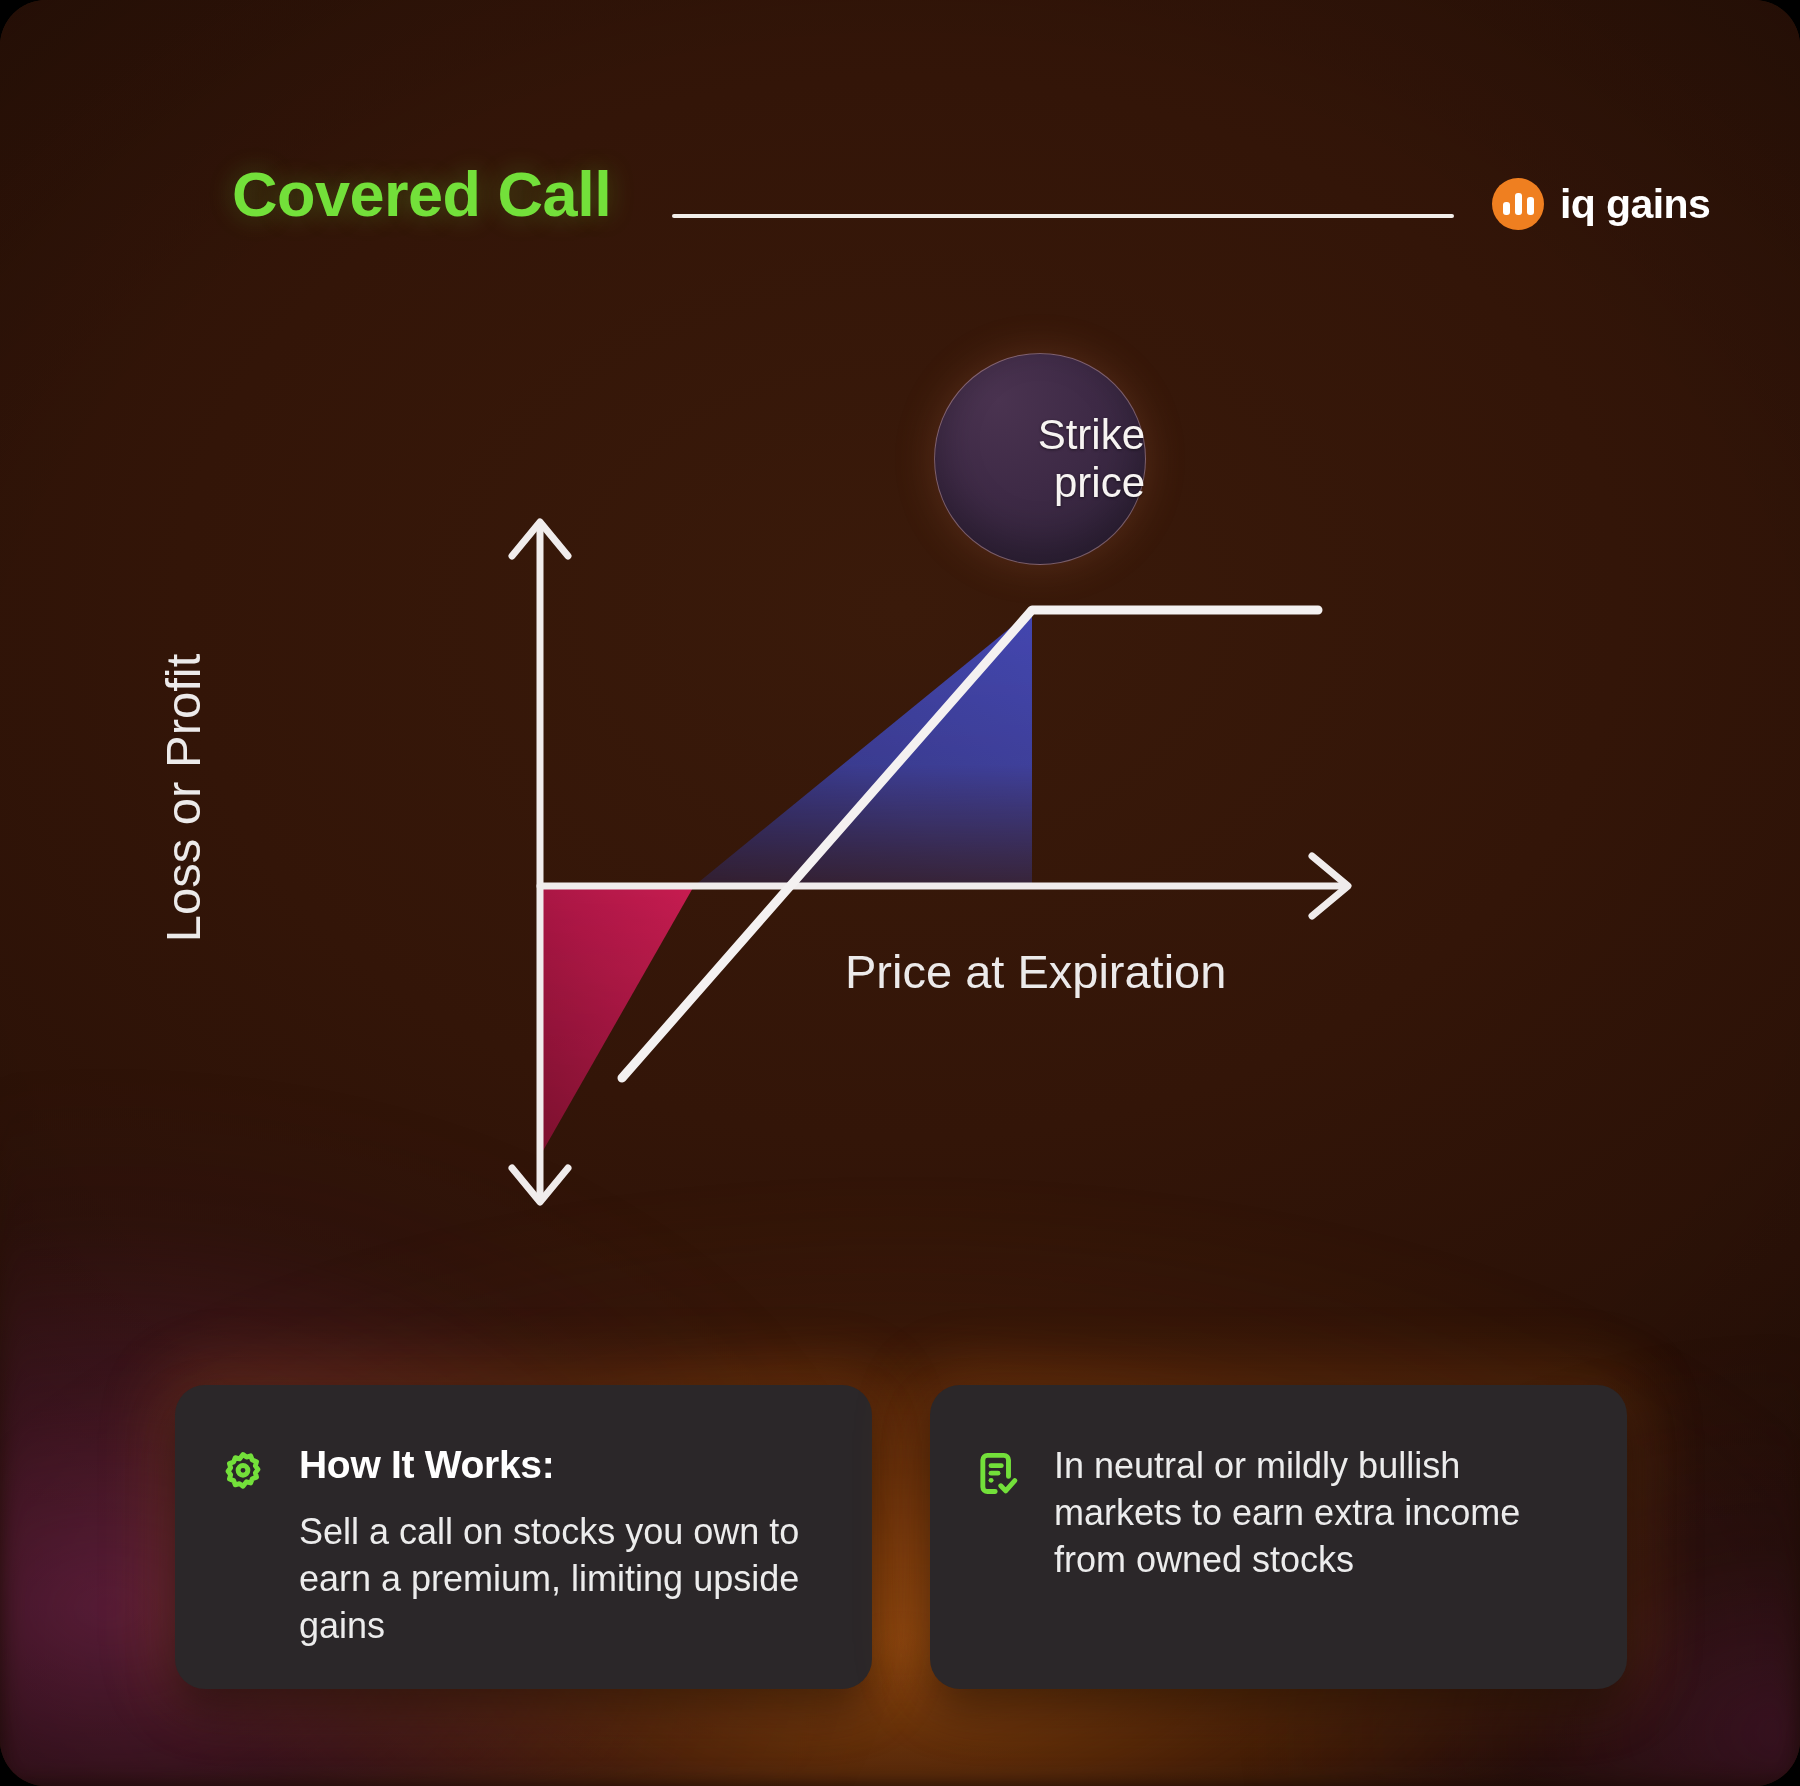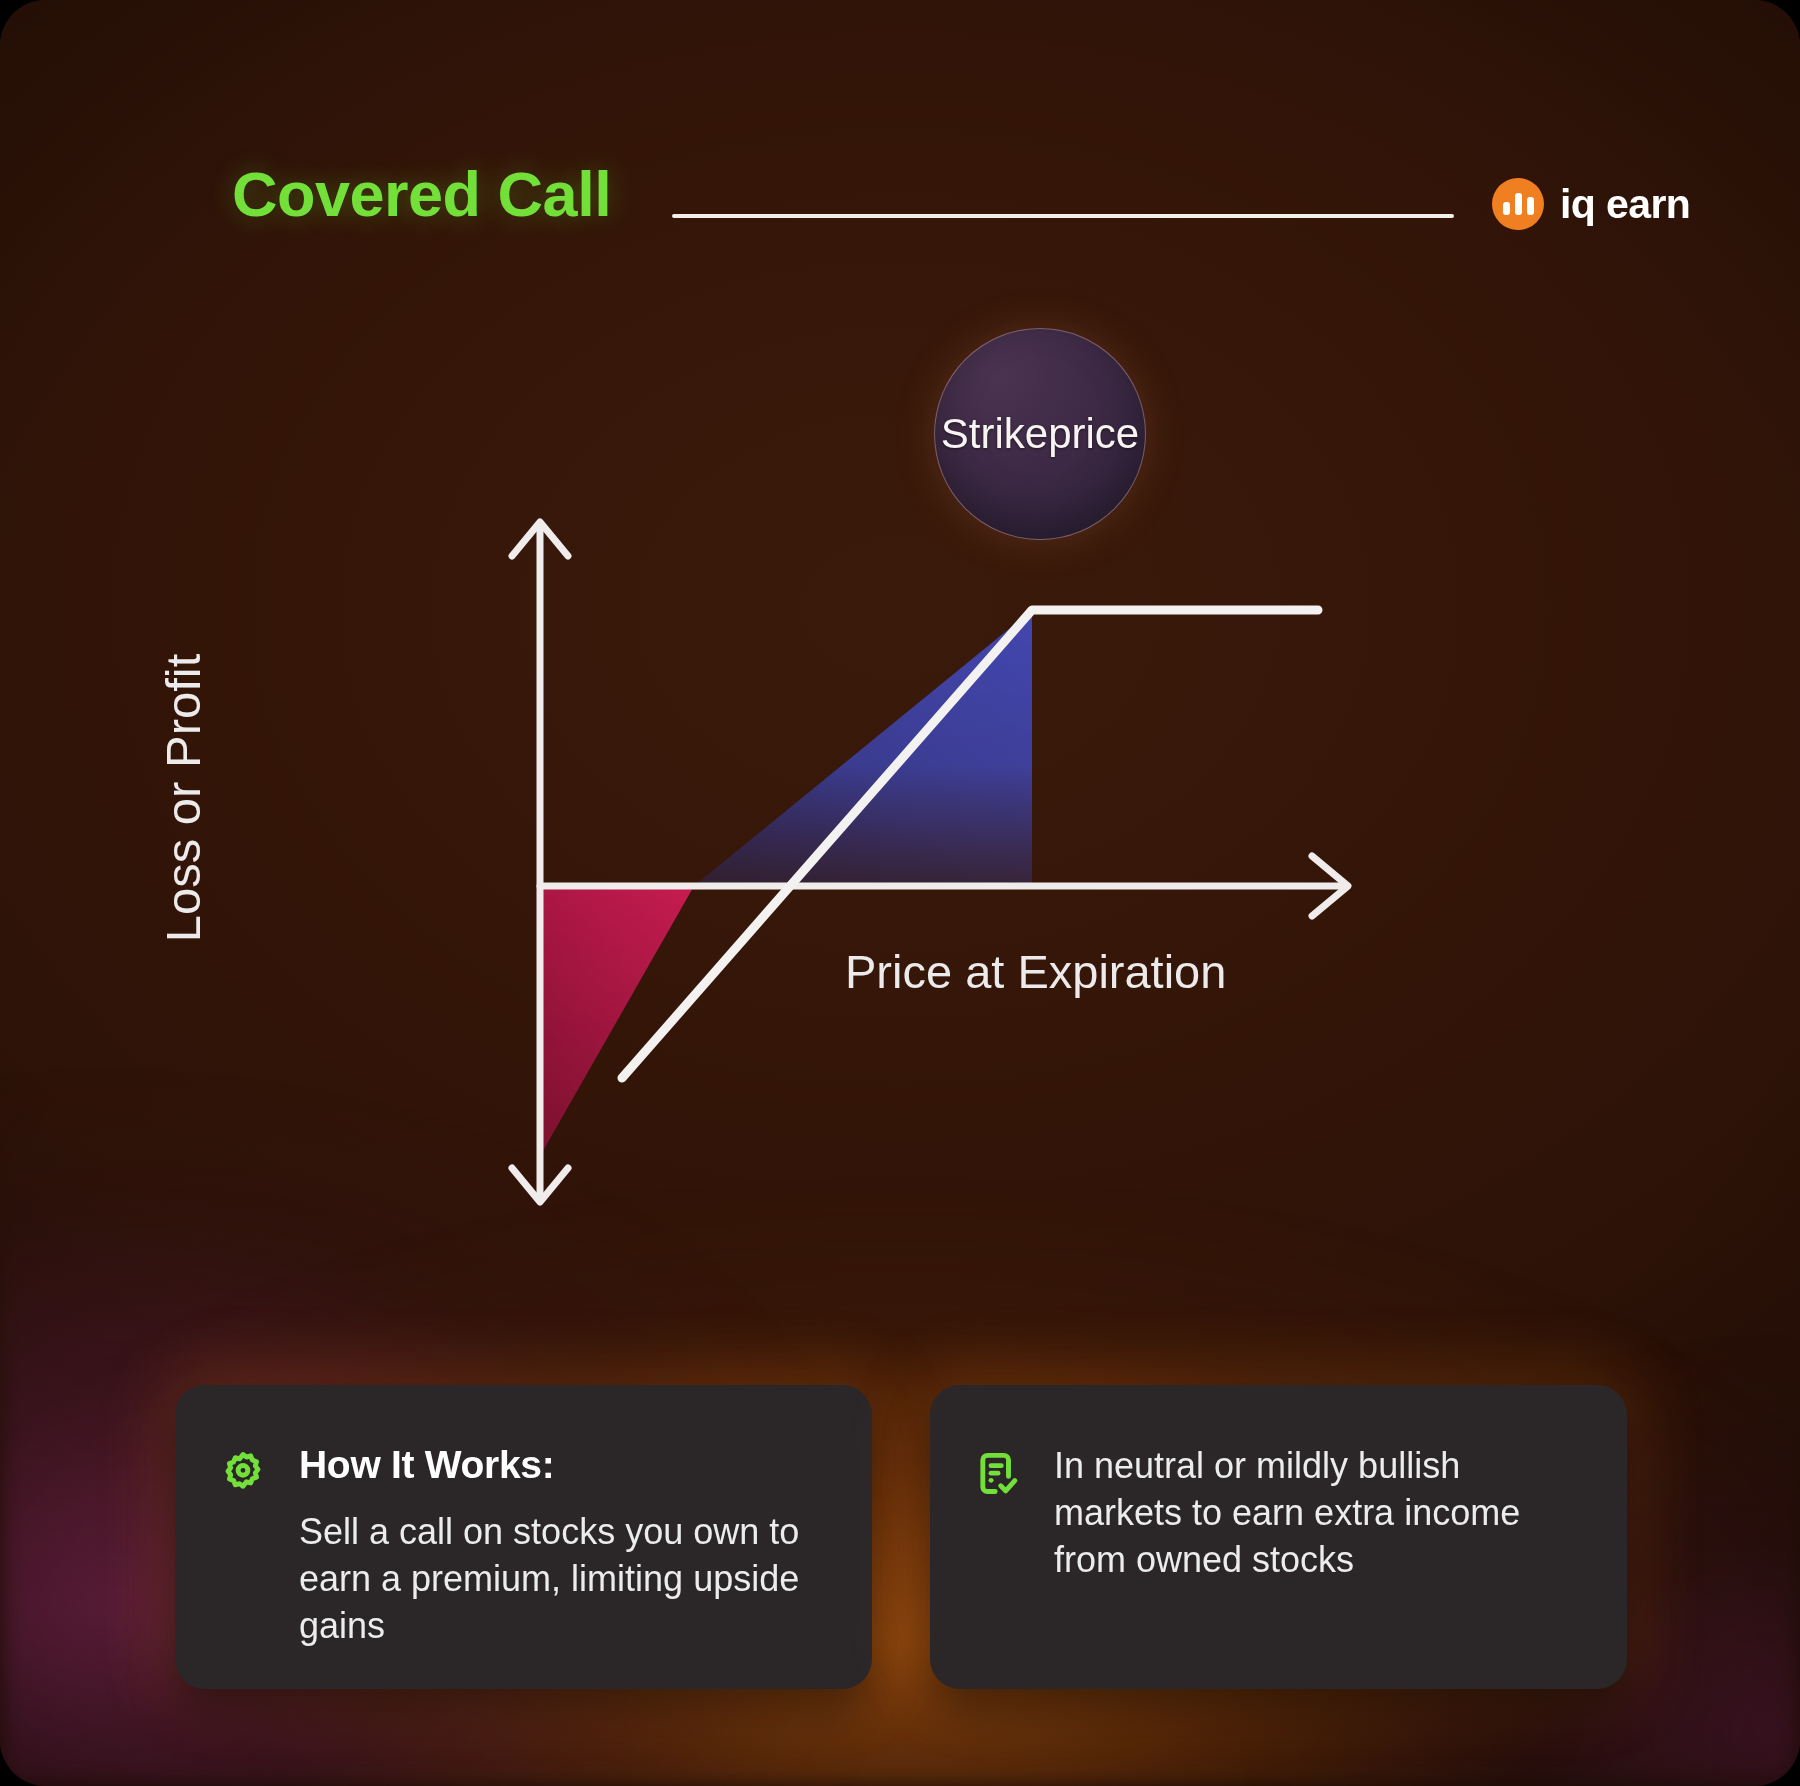--- a/index.html
+++ b/index.html
@@ -108,33 +108,33 @@
     font-size: 41px;
     font-weight: 700;
     letter-spacing: -0.6px;
     color: #ffffff;
   }
 
   
   #strike-badge {
     position: absolute;
     left: 934px;
-    top: 328px;
+    top: 353px;
     width: 210px;
     height: 210px;
     border-radius: 50%;
     background:
       radial-gradient(115% 115% at 30% 22%, #4a3350 0%, #3e2a46 40%, #33243c 72%, #2c2035 100%);
     border: 1.5px solid rgba(226,178,170,0.40);
     box-shadow:
       0 0 40px rgba(200,120,80,0.22),
       inset 0 -18px 40px rgba(0,0,0,0.28);
     display: flex;
-    flex-direction: row;
-    align-items: center;
+    flex-direction: column;
+    align-items: flex-end;
     justify-content: center;
     line-height: 1.14;
   }
   #strike-badge span {
     font-size: 42px;
     color: #f7f4f2;
     text-align: center;
     text-shadow: 0 1px 3px rgba(0,0,0,0.5);
   }
 
@@ -213,21 +213,21 @@
   <div id="header">
     <div id="page-title">Covered Call</div>
     <div id="title-rule"></div>
 
     <div id="brand">
       <div id="brand-icon">
         <i class="b1"></i>
           <i class="b2"></i>
           <i class="b3"></i>
       </div>
-      <div id="brand-name">iq earn</div>
+      <div id="brand-name">iq gains</div>
     </div>
   </div>
 
   <div id="strike-badge">
     <span>Strike</span>
     <span>price</span>
   </div>
 
   <svg id="chart" width="1800" height="1340" viewBox="0 0 1800 1340">
     <defs>

